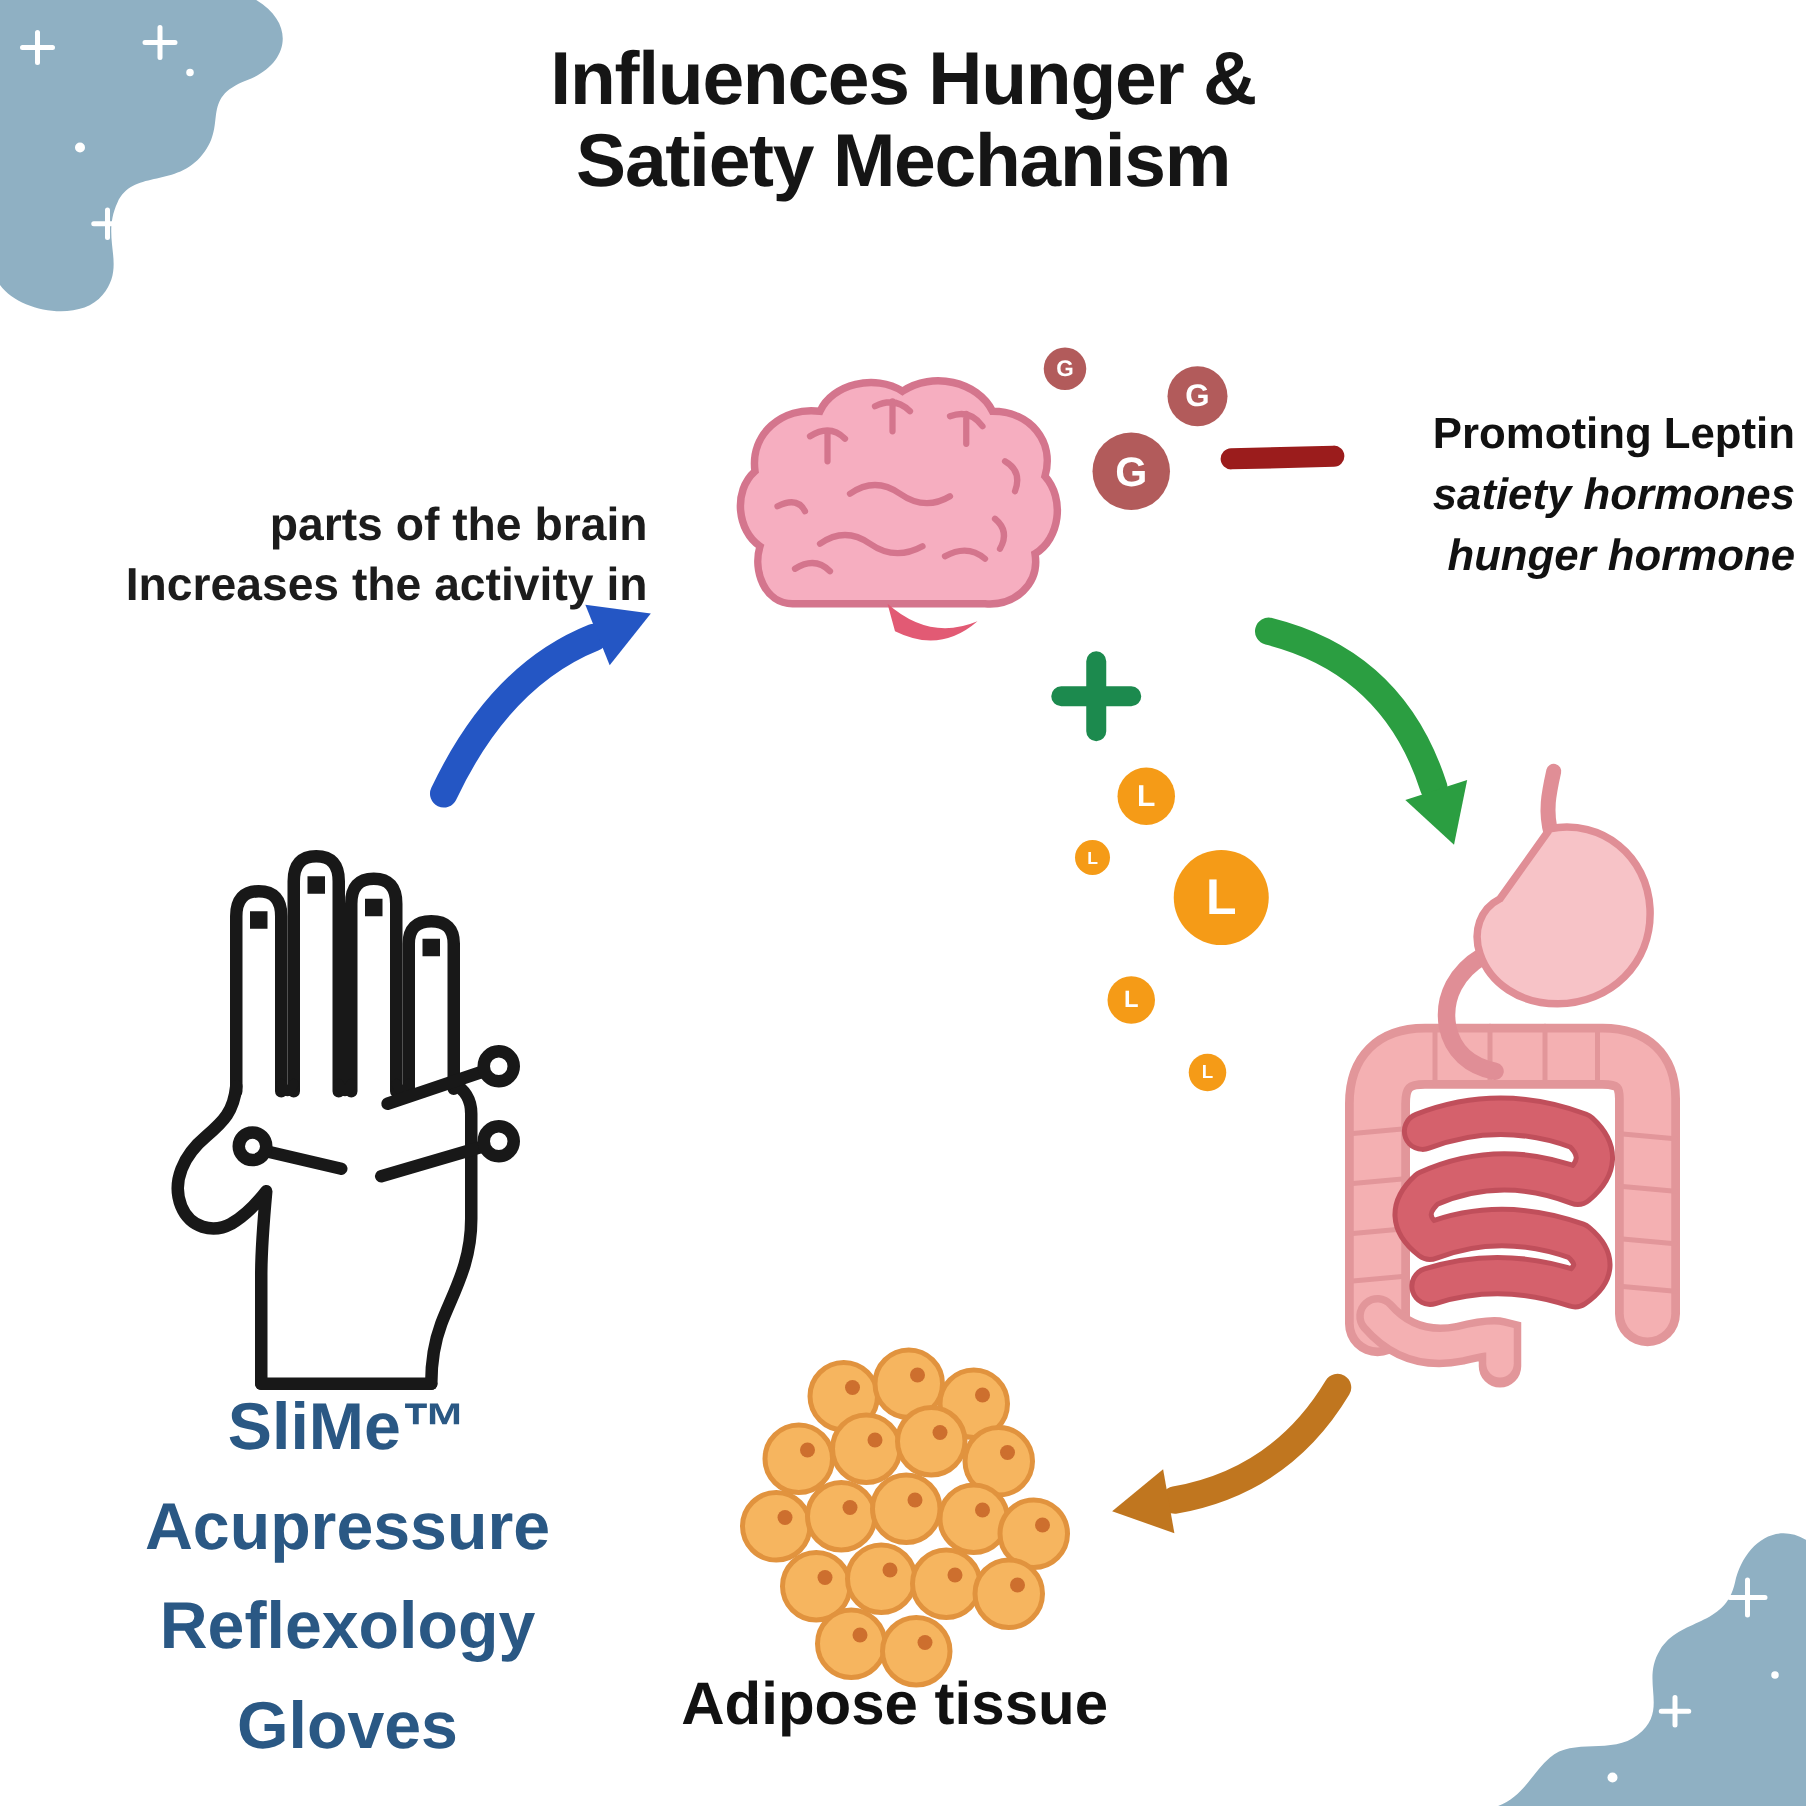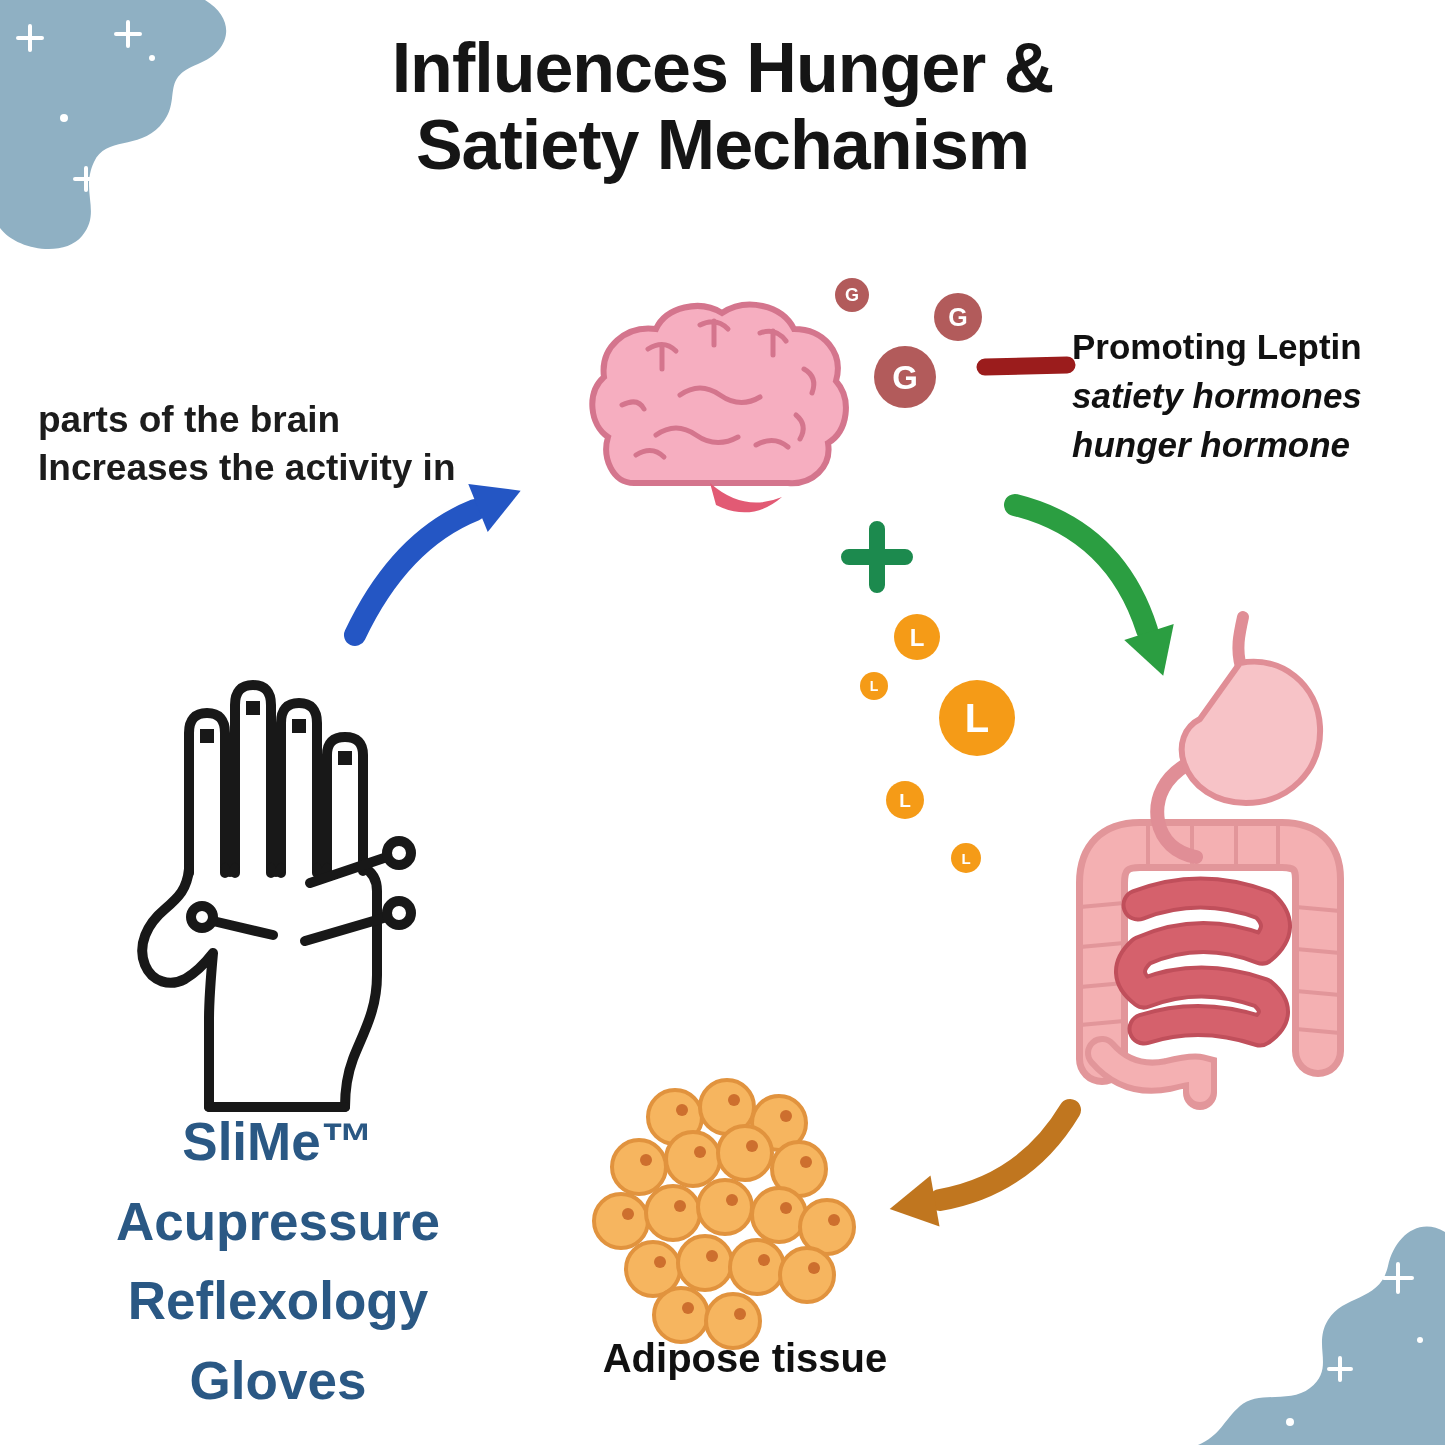--- a/index.html
+++ b/index.html
@@ -2,30 +2,30 @@
 <html style="--blob: #8fb0c3; --brain_fill: #f6aec0; --brain_outline: #d4758d; --brain_stem: #e25a74; --ghrelin_bubble: #b25b5b; --leptin_bubble: #f59b17; --minus_red: #9b1c1c; --plus_green: #1c8a4e; --arrow_blue: #2456c4; --arrow_green: #2b9e41; --arrow_orange: #c0761f; --stomach_fill: #f7c3c7; --stomach_outline: #e08e96; --colon_fill: #f4b0b2; --colon_outline: #e2969a; --small_intestine: #d5616c; --small_intestine_outline: #c04f5b; --adipose_fill: #f6b55f; --adipose_outline: #e1933e; --adipose_dot: #cd6f2e; --hand_line: #181818; --product_text: #2a5884; --text_dark: #151515;"><head>
 <meta charset="utf-8">
 <style>
   *{margin:0;padding:0;box-sizing:border-box}
   html,body{background:#ffffff}
   #canvas{position:relative;width:1445px;height:1445px;background:#ffffff;overflow:hidden;
           font-family:"Liberation Sans",sans-serif;color:#1a1a1a}
   .abs{position:absolute}
   svg{display:block;overflow:visible}
 
-  .title{left:0;top:30px;width:100%;text-align:center;font-size:70px;font-weight:800;
+  .title{left:0;top:30px;width:100%;text-align:center;font-size:60px;font-weight:800;
          line-height:1.1;letter-spacing:-1px;color:var(--text_dark,#151515)}
-  .note{font-weight:700;text-align:left}
+  .note{font-weight:700;text-align:right}
   .note-brain{left:38px;top:396px;width:480px;font-size:37px;line-height:1.3;color:#1c1c1c}
   .note-hormones{left:1072px;top:322px;width:364px;font-size:35px;line-height:1.4;color:#111}
   .italic{font-style:italic}
   .product{left:58px;top:1102px;width:440px;font-size:53px;font-weight:700;text-align:center;
            line-height:1.5;color:var(--product_text,#2a5884)}
-  .adipose-label{left:545px;top:1336px;width:400px;font-size:40px;font-weight:700;
-                 text-align:center;color:#111}
+  .adipose-label{left:545px;top:1336px;width:400px;font-size:48px;font-weight:700;
+                 text-align:left;color:#111}
 
   .letter{fill:#ffffff;font-weight:700;font-family:"Liberation Sans",sans-serif}
   .blob{fill:var(--blob,#8fb0c3)}
   .sparkle{stroke:#ffffff;stroke-width:4;stroke-linecap:round;fill:none}
   .handline{stroke:var(--hand_line,#181818);stroke-width:10;fill:none;
             stroke-linecap:round;stroke-linejoin:round}
   .gyri{stroke:var(--brain_outline,#d4758d);stroke-width:5;fill:none;stroke-linecap:round}
   .shaft-blue{stroke:var(--arrow_blue,#2456c4);stroke-width:22;fill:none;stroke-linecap:round}
   .shaft-green{stroke:var(--arrow_green,#2b9e41);stroke-width:22;fill:none;stroke-linecap:round}
   .shaft-orange{stroke:var(--arrow_orange,#c0761f);stroke-width:22;fill:none;stroke-linecap:round}

